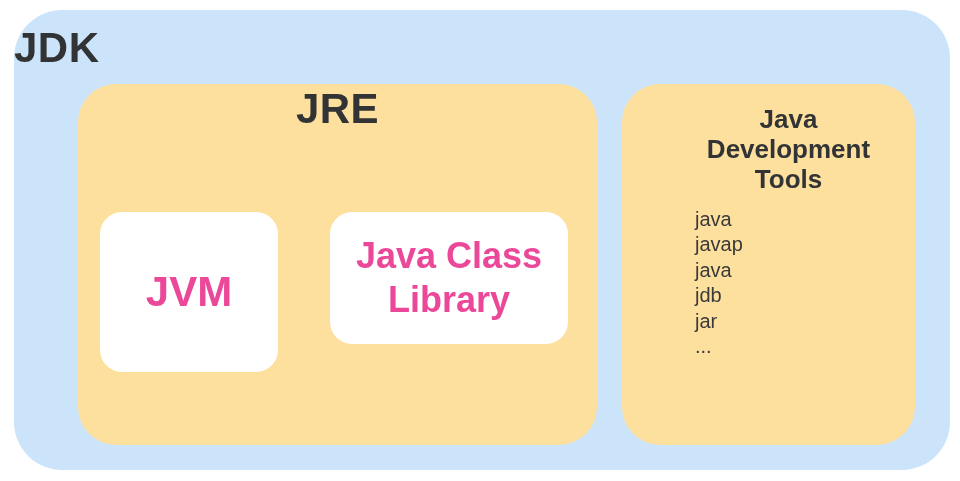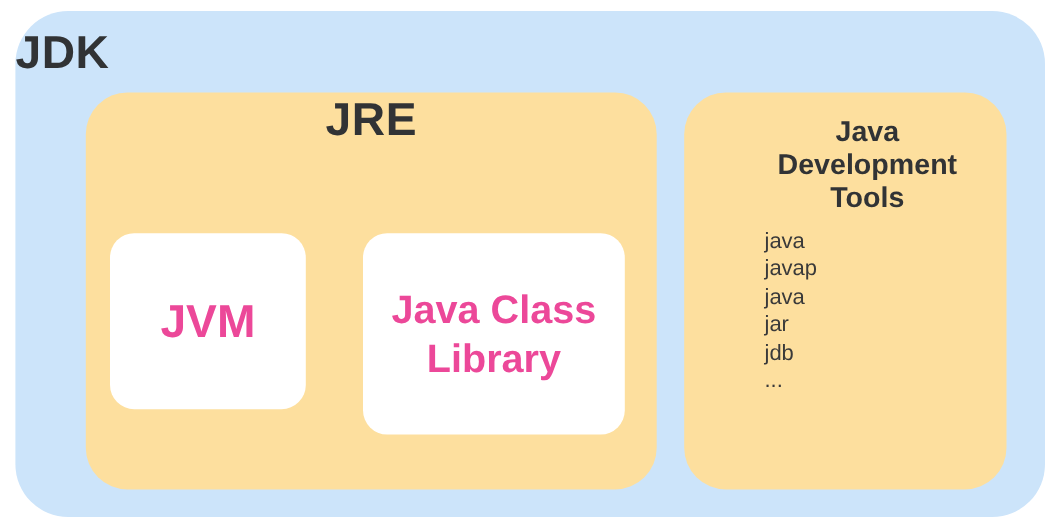--- a/index.html
+++ b/index.html
@@ -73,21 +73,21 @@
     font-weight: bold;
     text-align: center;
   }
   .jvm-box {
     width: 178px;
     height: 160px;
     font-size: 42px;
   }
   .jcl-box {
     width: 238px;
-    height: 183px;
+    height: 132px;
     font-size: 36px;
     line-height: 1.22;
     padding: 0 12px;
     box-sizing: border-box;
   }
   
   .tools-box {
     position: absolute;
     left: 608px;
     top: 74px;
@@ -137,20 +137,20 @@
         </div>
       </div>
     </div>
 
     <div class="tools-box">
       <div class="tools-title">Java Development Tools</div>
       <div class="tools-list">
         <div>java</div>
         <div>javap</div>
         <div>java</div>
+        <div>jdb</div>
         <div>jar</div>
-        <div>jdb</div>
         <div>...</div>
       </div>
     </div>
 
   </div>
 </div>
 
 </body></html>

